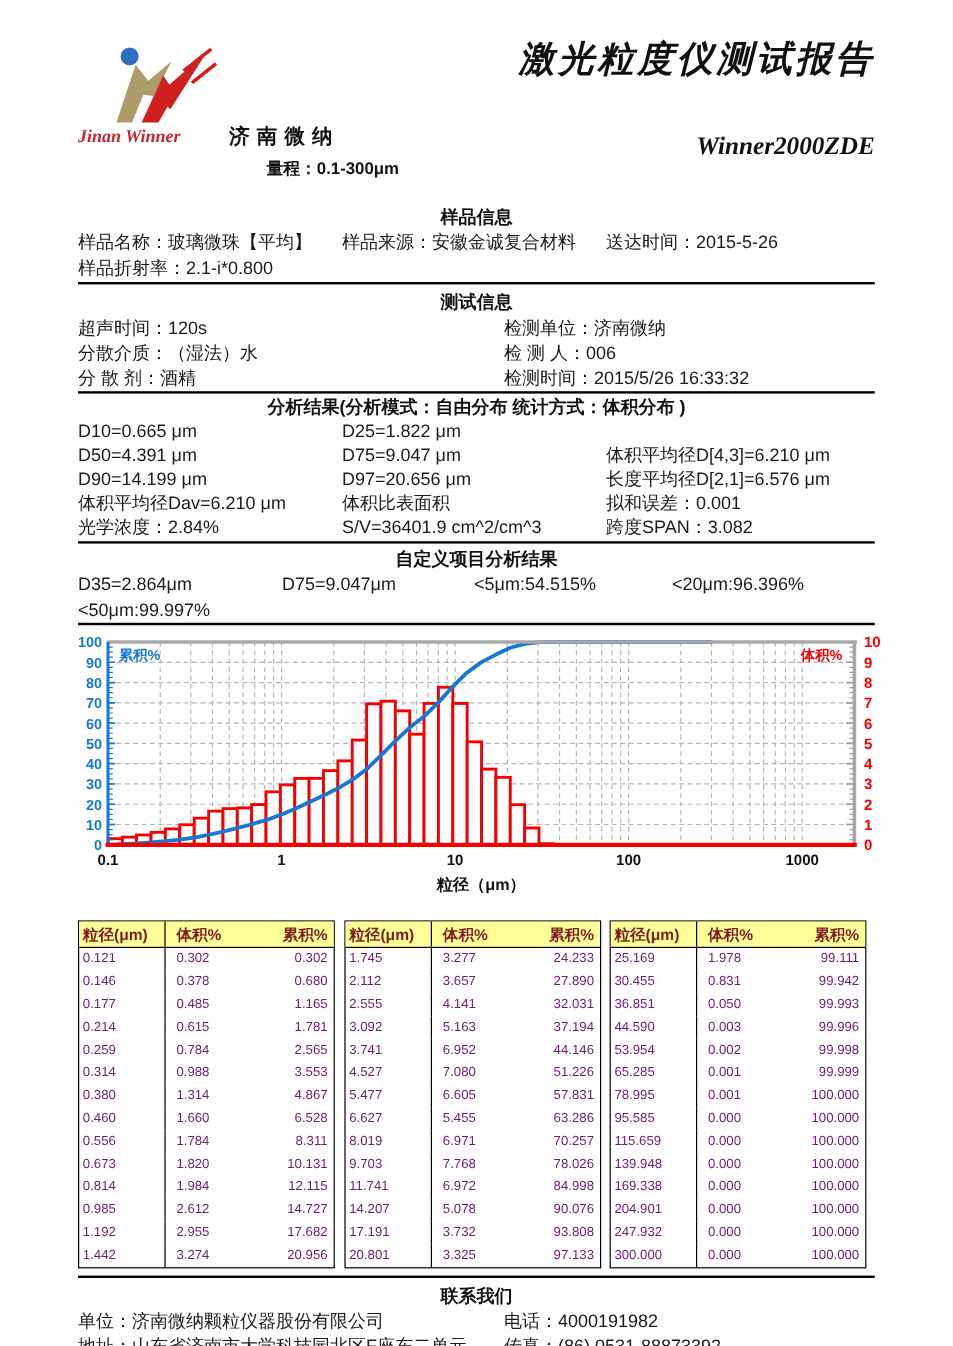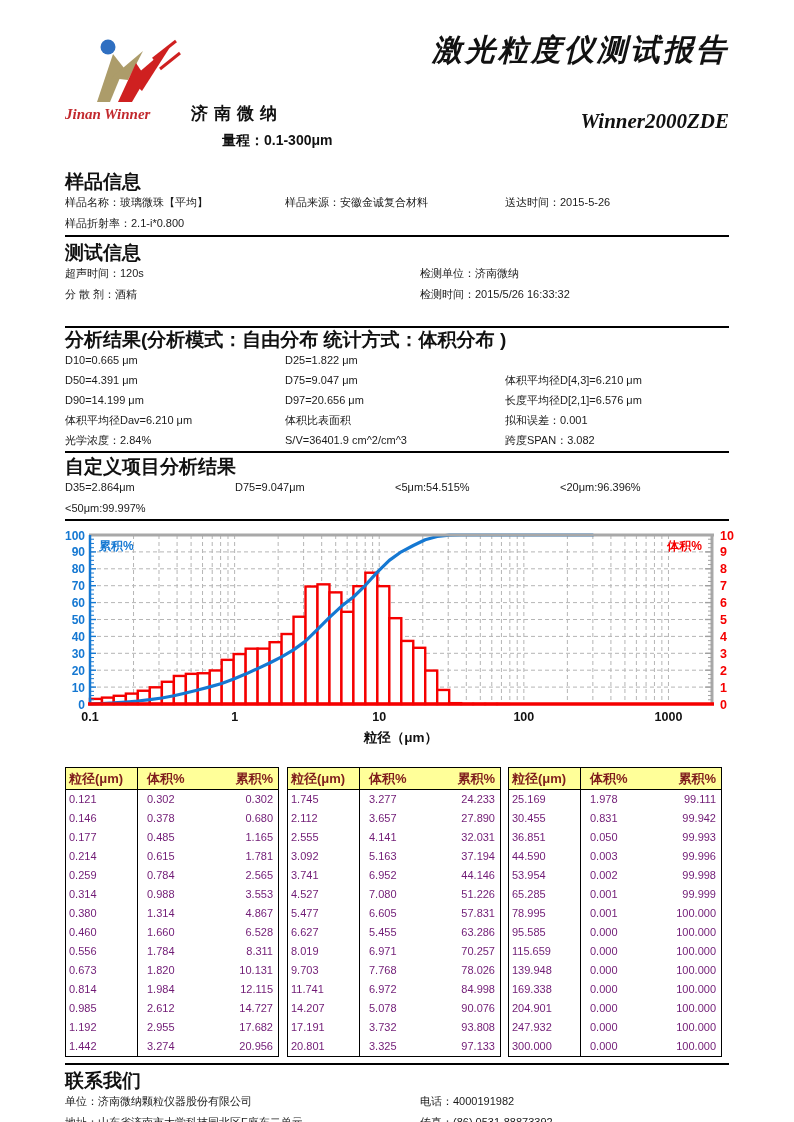--- a/index.html
+++ b/index.html
@@ -11,22 +11,22 @@
   .logo-en{position:absolute;left:0px;top:76px;width:130px;font-family:"Liberation Serif",serif;
            font-style:italic;font-weight:bold;font-size:15px;color:#c2282d;}
   .company{position:absolute;left:126px;top:72px;font-weight:bold;font-size:17px;letter-spacing:6px;color:#111;}
   .titles{position:absolute;right:0;top:6px;text-align:right;font-family:"Liberation Serif",serif;
           font-style:italic;font-weight:bold;color:#111;}
   .rtitle{font-size:30px;letter-spacing:3px;line-height:28px;}
   .model{font-size:21px;line-height:28px;margin-top:43px;}
   .range{position:absolute;left:157px;top:102px;font-weight:bold;font-size:14px;color:#111;}
   
   .sec{position:absolute;left:65px;width:664px;}
-  .sec-h{font-weight:bold;font-size:19px;line-height:20px;color:#111;}
-  .frow{display:flex;font-size:11px;line-height:21px;}
+  .sec-h{font-weight:bold;font-size:15px;line-height:20px;color:#111;text-align:center;}
+  .frow{display:flex;font-size:15px;line-height:21px;}
   .c220{width:220px;flex:0 0 auto;}
   .c224{width:224px;flex:0 0 auto;}
   .c355{width:355px;flex:0 0 auto;}
   .c170{width:170px;flex:0 0 auto;}
   .c160{width:160px;flex:0 0 auto;}
   .c165{width:165px;flex:0 0 auto;}
   .bline{border-bottom:2px solid #000;}
   #sec-sample{top:172px;height:63px;}
   #sec-test{top:243px;height:83px;}
   #sec-analysis{top:330px;height:121px;}
@@ -82,20 +82,24 @@
     <div class="frow">
       <span>样品折射率：2.1-i*0.800</span>
     </div>
   </div>
 
   <div class="sec bline" id="sec-test">
     <div class="sec-h">测试信息</div>
     <div class="frow">
       <span class="c355">超声时间：120s</span>
       <span>检测单位：济南微纳</span>
+    </div>
+    <div class="frow">
+      <span class="c355">分散介质：（湿法）水</span>
+      <span>检 测 人：006</span>
     </div>
     <div class="frow">
       <span class="c355">分 散 剂：酒精</span>
       <span>检测时间：2015/5/26 16:33:32</span>
     </div>
   </div>
 
   <div class="sec bline" id="sec-analysis">
     <div class="sec-h">分析结果(分析模式：自由分布  统计方式：体积分布 )</div>
     <div class="frow">

